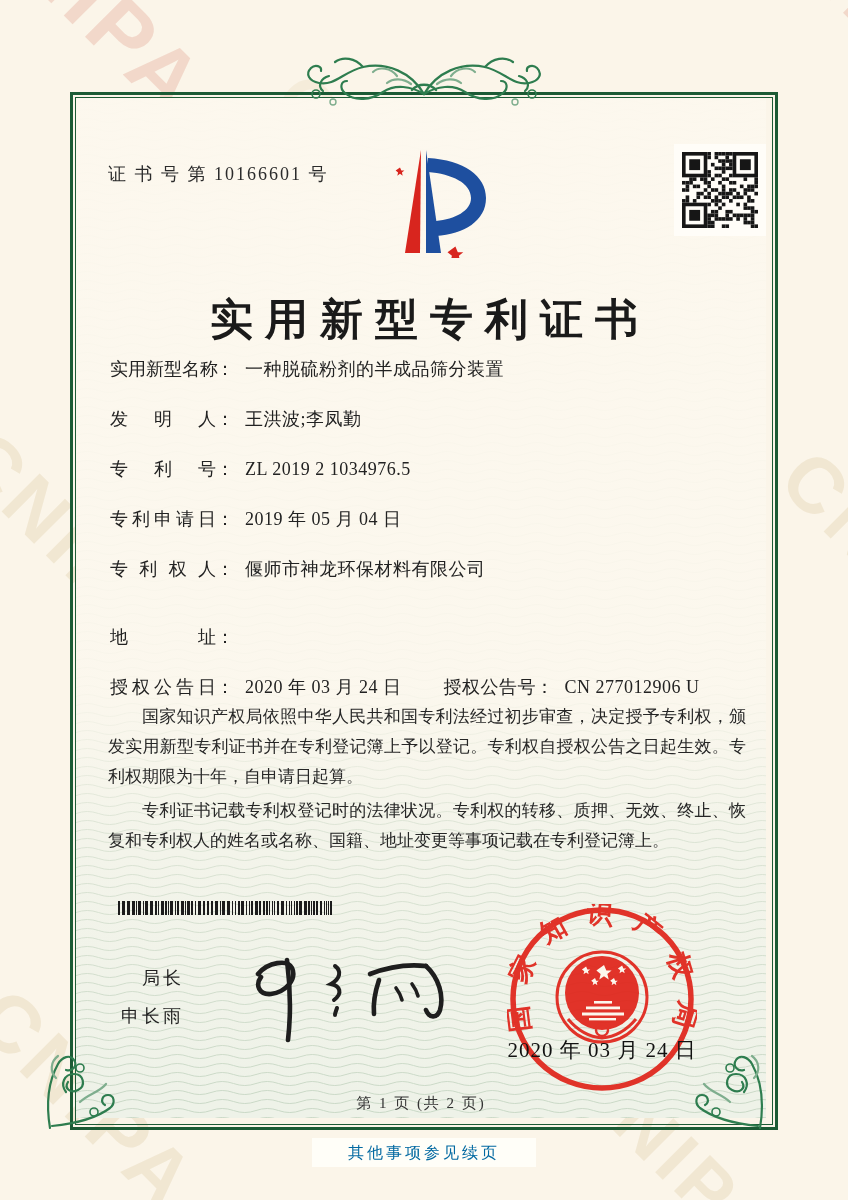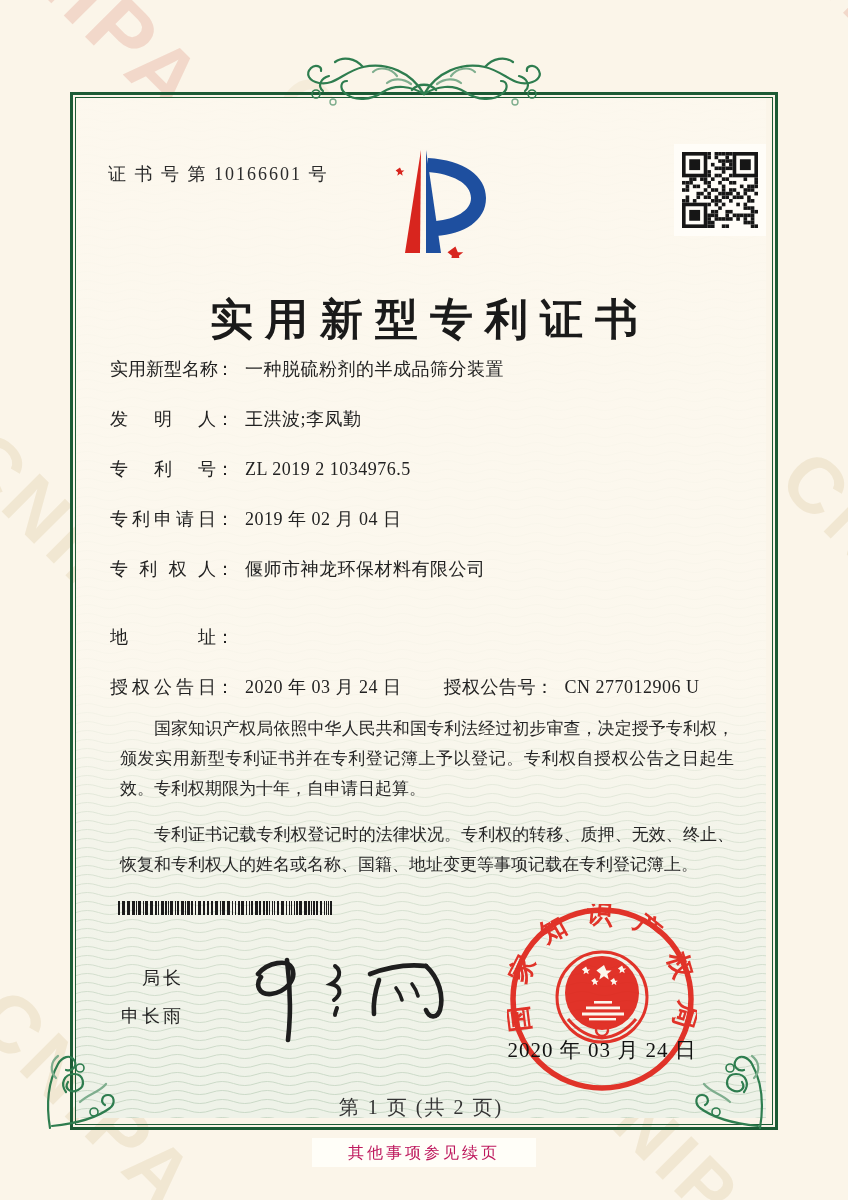--- a/index.html
+++ b/index.html
@@ -54,42 +54,42 @@
   .frow.gap-big{margin-bottom:45px;}
   .flabel{display:inline-block; width:106px; text-align:justify; text-align-last:justify;}
   .fcolon{display:inline-block;}
   .fvalue{margin-left:11px; letter-spacing:0.5px;}
   .fpair2{margin-left:42px; display:flex;}
   
   .paras{
     position:absolute; left:104px; top:698px; width:646px;
     font-size:17px; line-height:30px; text-align:justify; color:#262626;
   }
-  .paras p{margin:16px; text-indent:2em;}
+  .paras p{margin:4px; text-indent:2em;}
   
   .barcode{position:absolute; left:118px; top:901px;}
   .director{
     position:absolute; left:121px; top:966px; font-size:18px; color:#1f1f1f;
     font-family:"Liberation Sans","DejaVu Sans",sans-serif; letter-spacing:3px;
   }
   .director div{margin-bottom:14px;text-align:right;}
   .signature{position:absolute; left:240px; top:938px;}
   .seal{position:absolute; left:507px; top:904px;}
   .seal-date{
     position:absolute; left:507px; top:1036px; width:190px; text-align:center;
     font-size:21px; color:#111; letter-spacing:1px; white-space:nowrap;
   }
   .page-no{
     position:absolute; left:70px; top:1094px; width:702px; text-align:center;
-    font-size:20px; letter-spacing:2px; color:#333;
+    font-size:15px; letter-spacing:2px; color:#333;
   }
   .note{
     position:absolute; left:0; top:1143px; width:848px; text-align:center; font-size:16px;
   }
-  .note span{background:#fffef8; padding:6px 36px; letter-spacing:3px; color:#be185d;}
+  .note span{background:#fffef8; padding:6px 36px; letter-spacing:3px; color:#0369a1;}
 </style>
 </head>
 <body>
 
 <div class="page">
 
   <div class="wm wm-pink wm-a">CNIPA</div>
   <div class="wm wm-pink wm-b">CNIPA</div>
   <div class="wm wm-cream wm-c">CNIPA</div>
   <div class="wm wm-cream wm-d">CNIPA</div>
@@ -349,21 +349,21 @@
       <span class="fvalue">王洪波;李凤勤</span>
     </div>
     <div class="frow">
       <span class="flabel">专利号</span>
         <span class="fcolon">：</span>
       <span class="fvalue">ZL 2019 2 1034976.5</span>
     </div>
     <div class="frow">
       <span class="flabel">专利申请日</span>
         <span class="fcolon">：</span>
-      <span class="fvalue">2019 年 02 月 04 日</span>
+      <span class="fvalue">2019 年 05 月 04 日</span>
     </div>
     <div class="frow gap-big">
       <span class="flabel">专利权人</span>
         <span class="fcolon">：</span>
       <span class="fvalue">偃师市神龙环保材料有限公司</span>
     </div>
     <div class="frow">
       <span class="flabel">地址</span>
         <span class="fcolon">：</span>
     </div>

